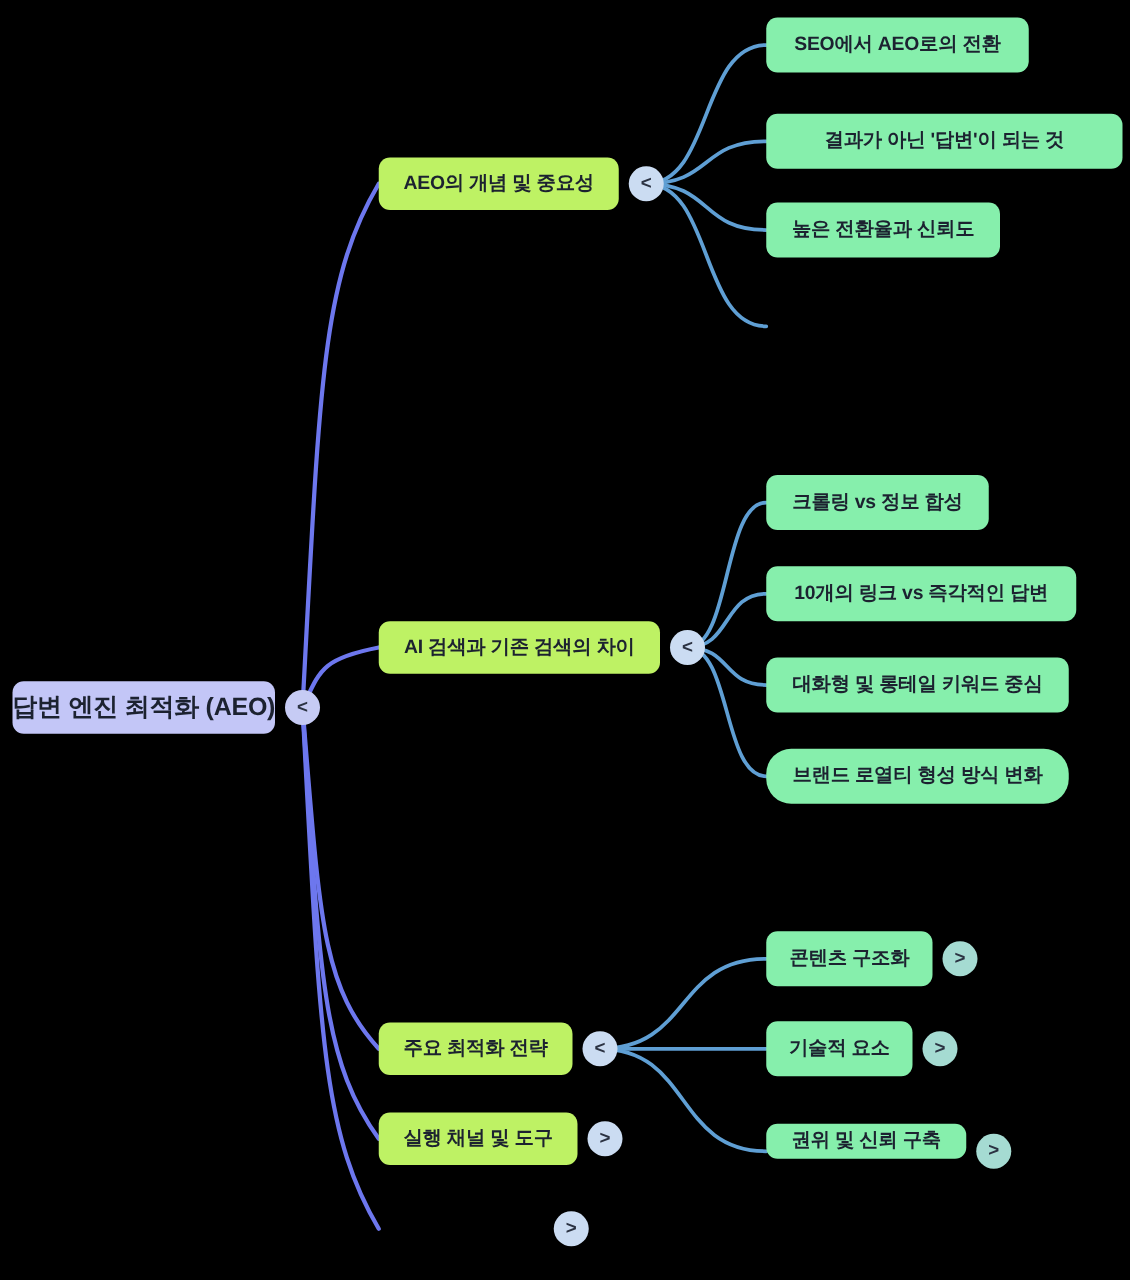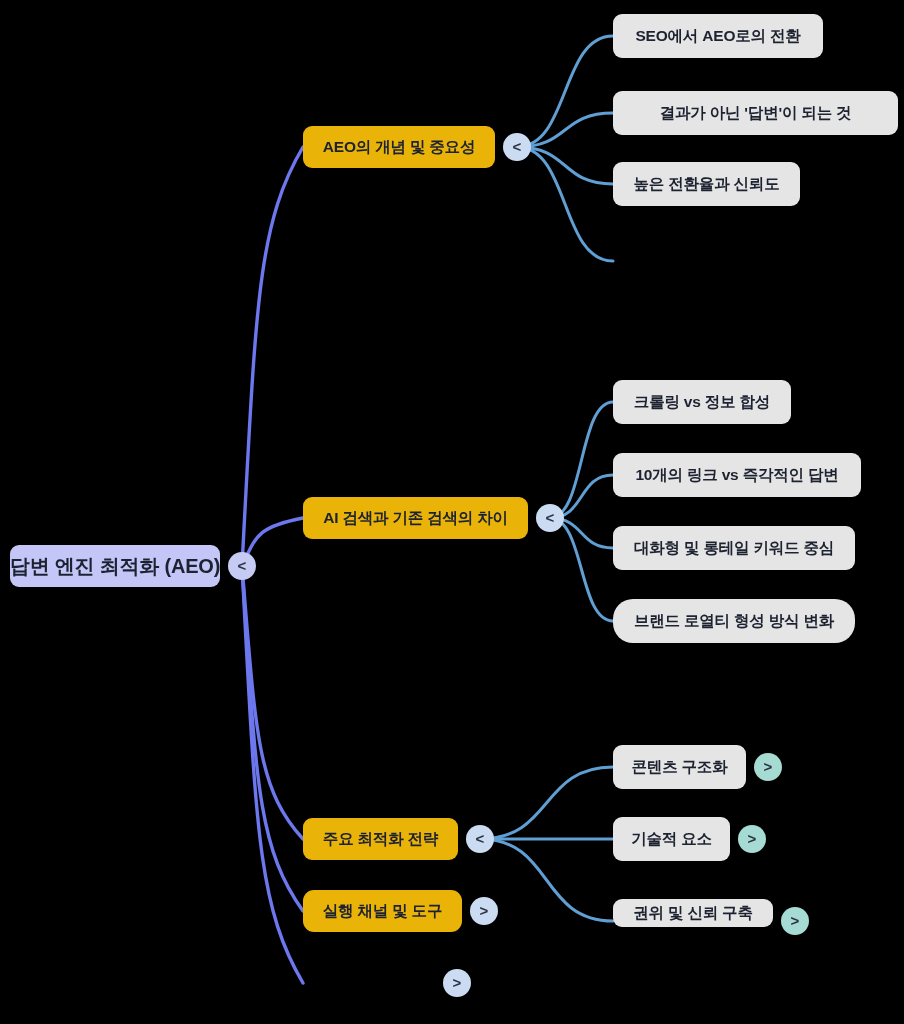--- a/index.html
+++ b/index.html
@@ -35,24 +35,24 @@
     letter-spacing: -0.2px;
     white-space: nowrap;
     padding: 0 16px;
     line-height: 1;
   }
   .node.root {
     background: #c3c6f7;
     font-size: 20px;
   }
   .node.branch {
-    background: #eab308;
+    background: #bef264;
   }
   .node.leaf {
-    background: #e5e5e5;
+    background: #86efac;
   }
   .toggle {
     position: absolute;
     width: 28px; height: 28px;
     border-radius: 50%;
     display: flex;
     align-items: center;
     justify-content: center;
     font-size: 15px;
     font-weight: 700;
@@ -143,21 +143,21 @@
     </div>
     <div class="toggle tog-green" style="left: 738px; top: 825px;">
       <span class="chev">&gt;</span>
     </div>
     <div class="node leaf" style="left: 613px; top: 899px; width: 160px; height: 28px;">
       <span>권위 및 신뢰 구축</span>
     </div>
     <div class="toggle tog-green" style="left: 781px; top: 907px;">
       <span class="chev">&gt;</span>
     </div>
-    <div class="node branch" style="left: 303px; top: 890px; width: 159px; height: 42px; border-radius: 11px;">
+    <div class="node branch" style="left: 303px; top: 890px; width: 159px; height: 42px;">
       <span>실행 채널 및 도구</span>
     </div>
     <div class="toggle tog-blue" style="left: 470px; top: 897px;">
       <span class="chev">&gt;</span>
     </div>
     <div class="toggle tog-blue" style="left: 443px; top: 969px;">
       <span class="chev">&gt;</span>
     </div>
   </div>
 

